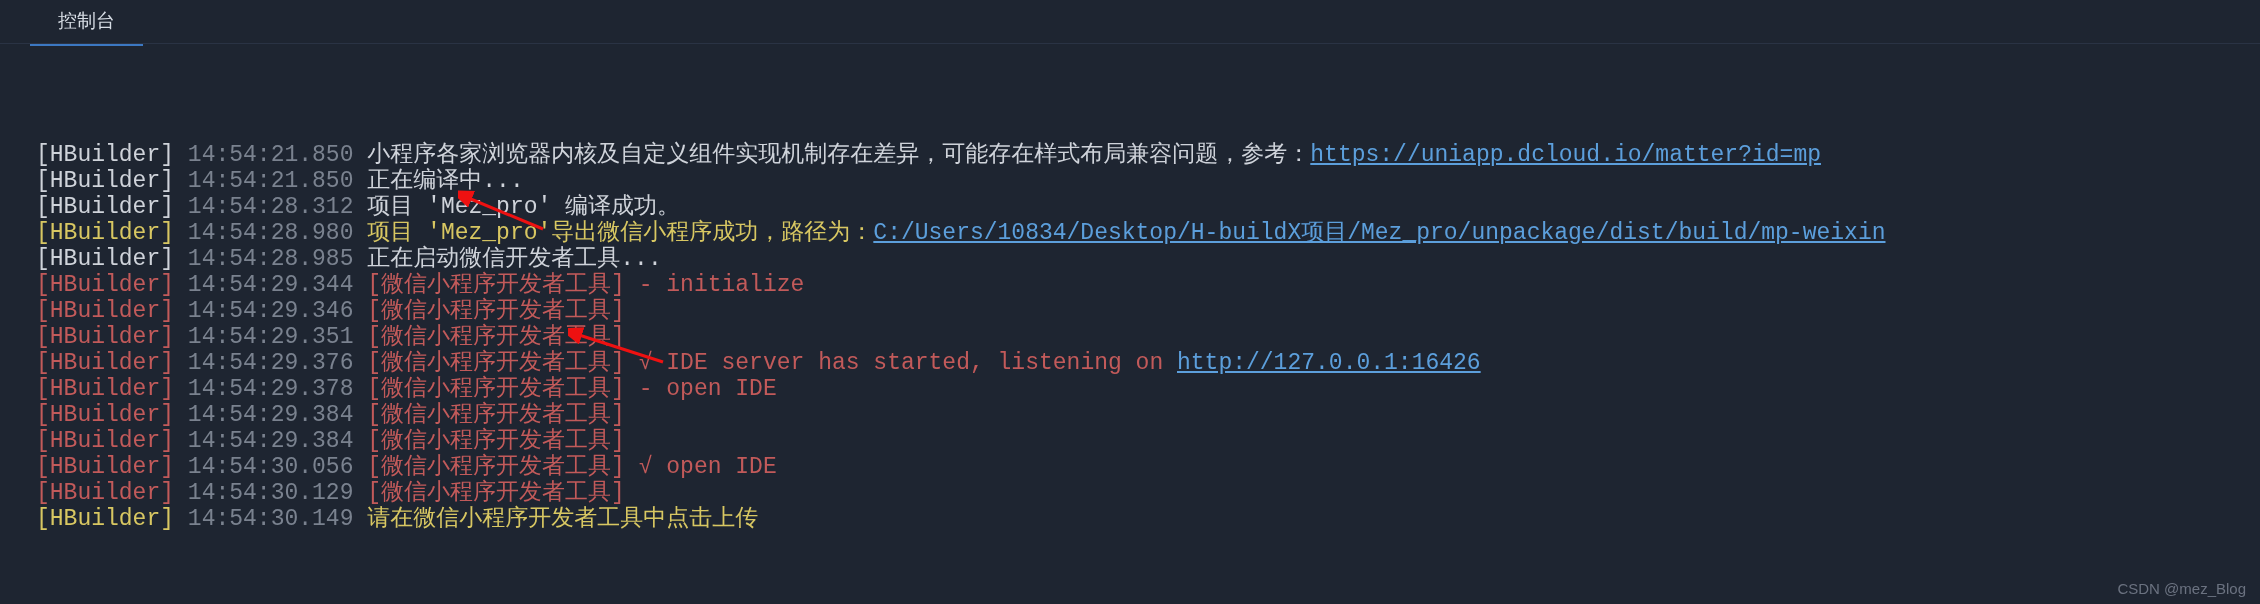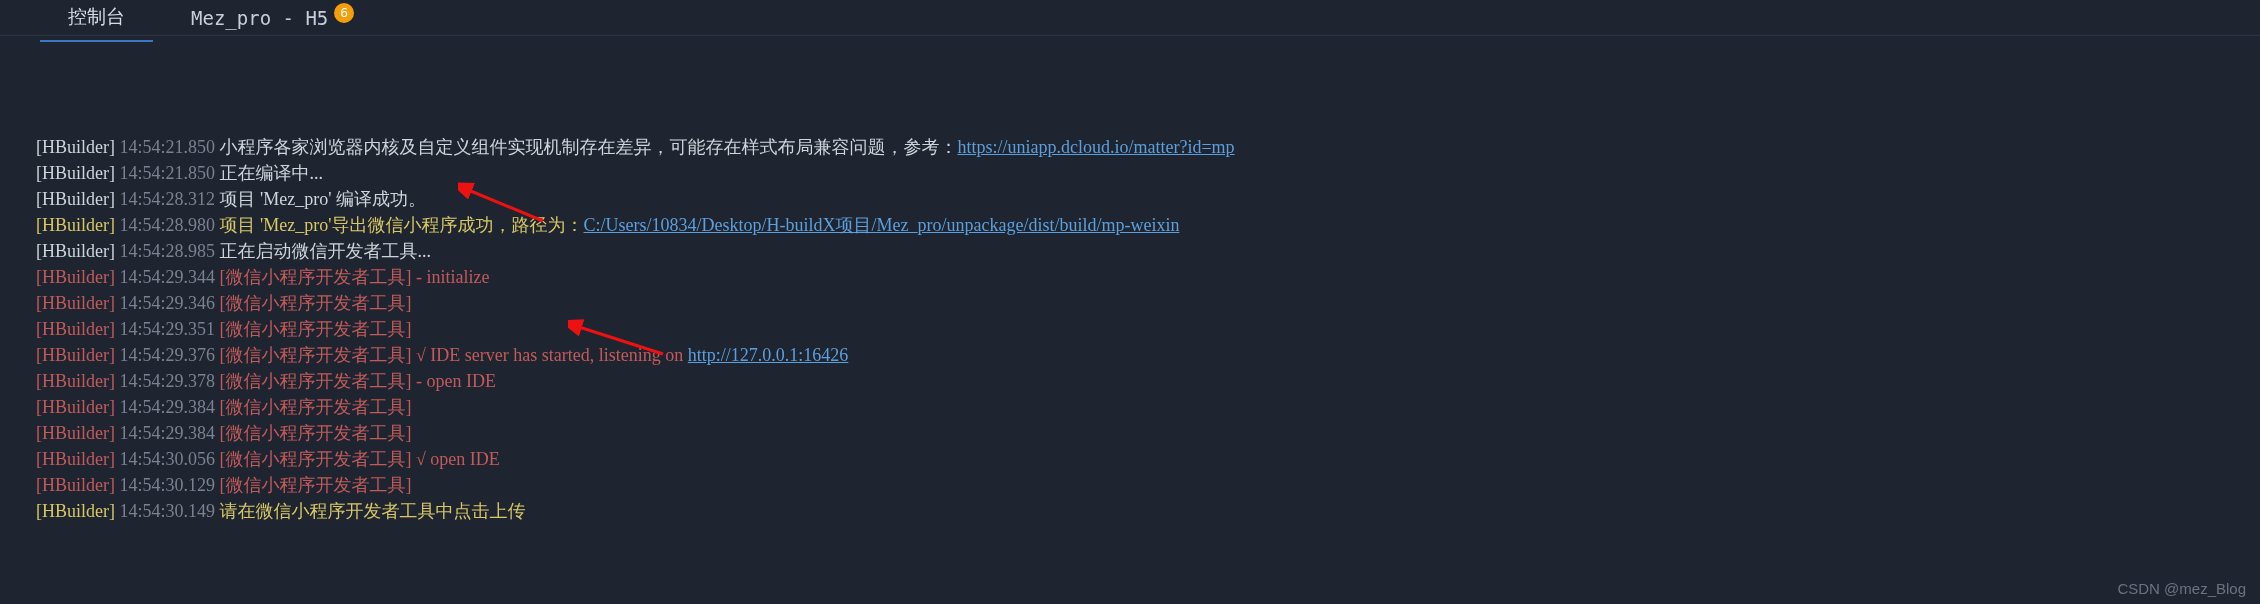--- a/index.html
+++ b/index.html
@@ -9,23 +9,23 @@
     font-size: 18px;
     width: 2260px;
     height: 604px;
     overflow: hidden;
     color: #aab;
     position: relative;
   }
   .tabs {
     display: flex;
     align-items: center;
-    height: 36px;
+    height: 44px;
     border-bottom: 1px solid #2a3344;
-    padding-left: 40px;
+    padding-left: 30px;
     gap: 10px;
   }
   .tab {
     padding: 10px 28px 10px 28px;
     color: #c9cfd9;
     cursor: pointer;
     font-size: 19px;
     position: relative;
   }
   .tab.active {
@@ -41,22 +41,22 @@
     border-radius: 50%;
     width: 20px;
     height: 20px;
     font-size: 13px;
     display: flex;
     align-items: center;
     justify-content: center;
   }
   .console {
     padding: 20px 30px 10px 36px;
-    font-family: Liberation Serif, serif;
-    font-size: 18px;
+    font-family: Liberation Mono, monospace;
+    font-size: 23px;
     line-height: 26px;
     white-space: pre;
     position: relative;
   }
   .line { display: block; }
   .c-white  { color: #cfd3da; }
   .c-gray   { color: #7a828f; }
   .c-yellow { color: #d8c762; }
   .c-red    { color: #c25a5a; }
   .c-link   { color: #5c9fdc; text-decoration: underline; }
@@ -74,24 +74,20 @@
     font-family: sans-serif;
   }
 </style>
 </head>
 <body>
 
 <div class="tabs">
   <div class="tab active">
     <span>控制台</span>
   </div>
-  <div class="tab" style="position:relative;">
-    <span>Mez_pro - H5</span>
-    <span class="badge">6</span>
-  </div>
 </div>
 
 <div class="console" id="console">
   <svg class="arrow" style="left:458px; top:145px;" width="90" height="50">
     <defs>
         <marker id="ah1" markerWidth="10" markerHeight="10" refX="2" refY="3" orient="auto">
           <path d="M0,0 L0,6 L8,3 z" fill="#e11"></path>
         </marker>
       </defs>
     <line x1="85" y1="40" x2="8" y2="8" stroke="#e11" stroke-width="3" marker-end="url(#ah1)"></line>

